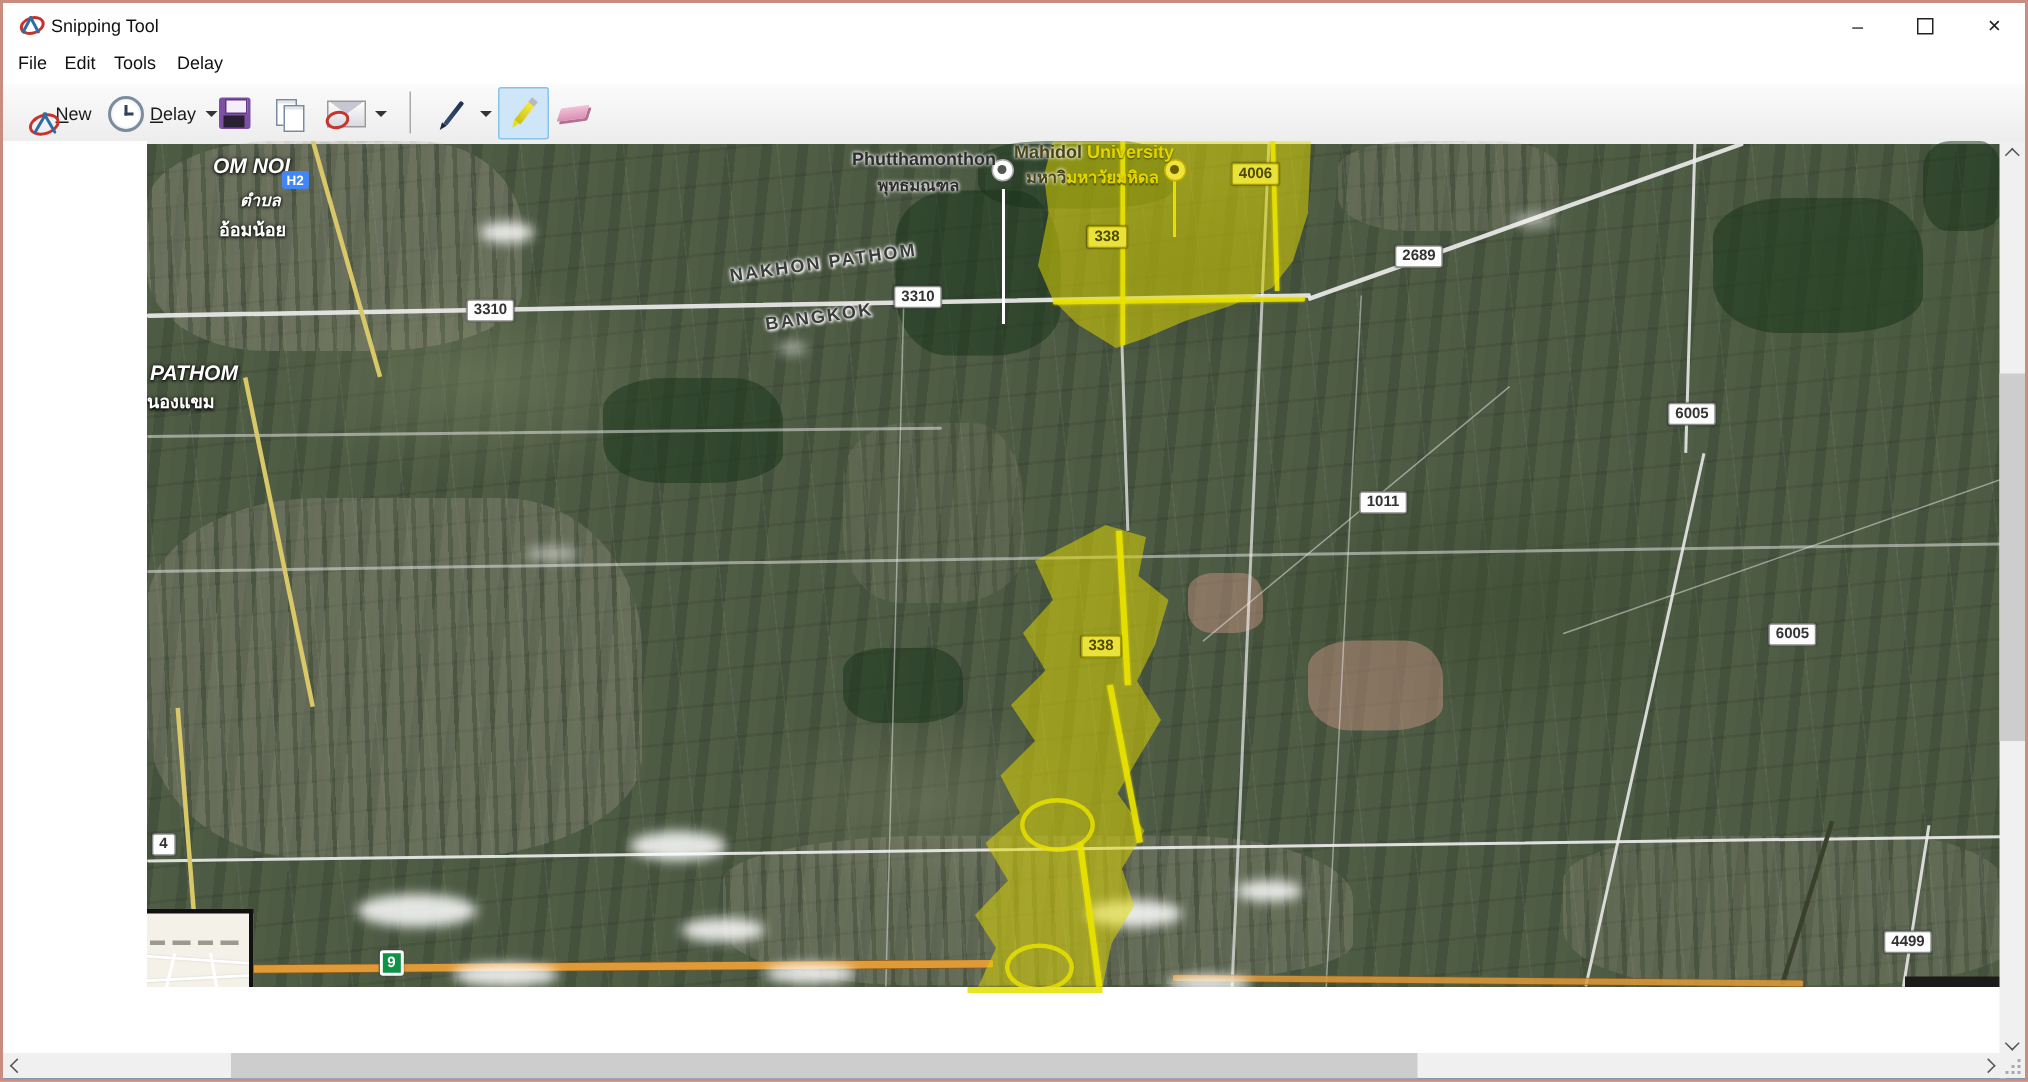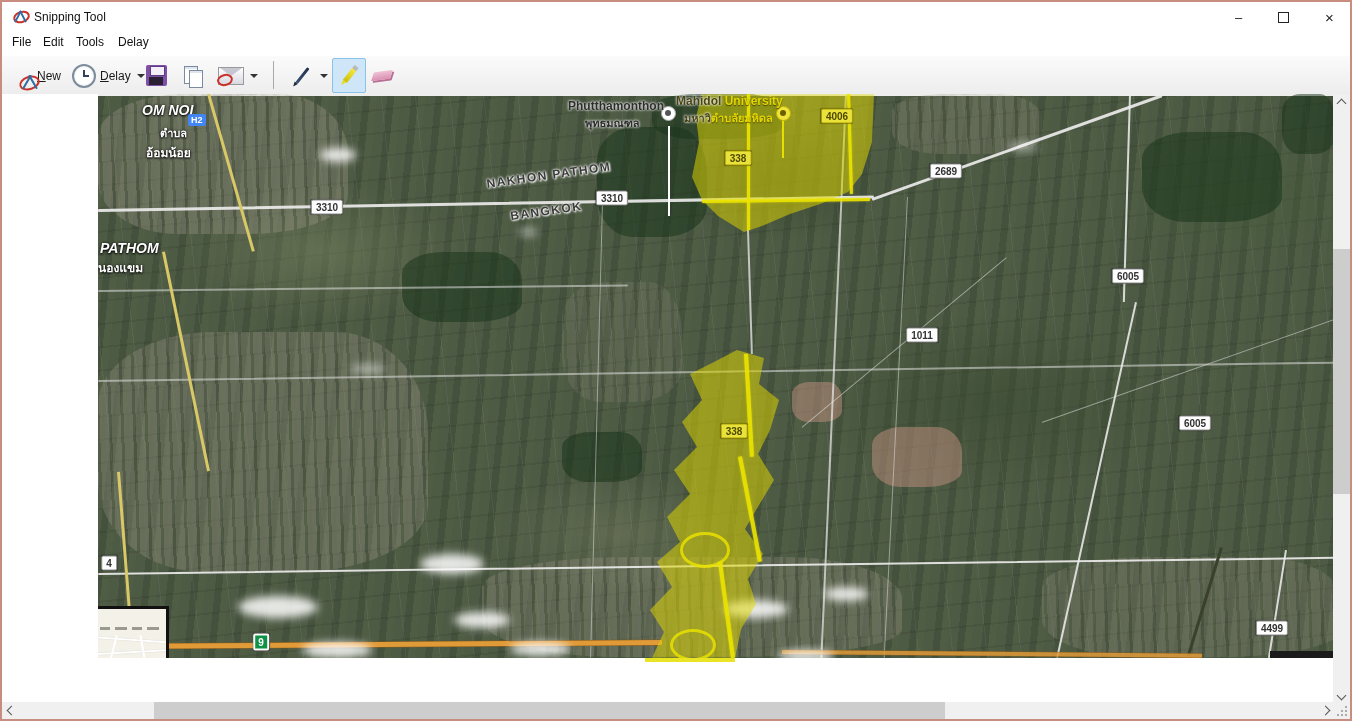--- a/index.html
+++ b/index.html
@@ -238,30 +238,30 @@
 
       <div class="abs" style="left:570px;top:32px;width:2px;height:90px;background:#fff;"></div>
       <div class="mk" style="left:563px;top:12px;width:13px;height:13px;background:#fff;border:1px solid #aaa;"></div>
       <div class="mk" style="left:567px;top:16px;width:6px;height:6px;background:#555;"></div>
       <div class="abs" style="left:684px;top:25px;width:2px;height:39px;background:#e8df00;"></div>
       <div class="mk" style="left:678px;top:12px;width:13px;height:13px;background:#f0e43c;border:1px solid #c0b200;"></div>
       <div class="mk" style="left:682px;top:16px;width:6px;height:6px;background:#6b6000;"></div>
 
       <span class="city" style="left:44px;top:8px;">OM NOI</span>
       <span class="badge" style="left:90px;top:20px;">H2</span>
-      <span class="citysub" style="left:62px;top:30px;">ตำบล</span>
+      <span class="citysub" style="left:62px;top:30px;font-style:italic;">ตำบล</span>
       <span class="citysub" style="left:48px;top:49px;font-size:12px;">อ้อมน้อย</span>
       <span class="city" style="left:2px;top:146px;">PATHOM</span>
       <span class="citysub" style="left:0px;top:164px;font-size:12px;">นองแขม</span>
       <span class="province" style="left:388px;top:74px;transform:rotate(-8deg);">NAKHON PATHOM</span>
       <span class="province" style="left:412px;top:110px;transform:rotate(-8deg);">BANGKOK</span>
       <span class="poi" style="left:470px;top:5px;">Phutthamonthon</span>
       <span class="poi poi-sub" style="left:487px;top:20px;">พุทธมณฑล</span>
       <span class="poi" style="left:578px;top:0px;"><span style="color:#4a4415;">Mahidol</span><span style="color:#e3d600;text-shadow:0 1px 1px rgba(60,55,0,.8);"> University</span></span>
-      <span class="poi poi-sub" style="left:586px;top:15px;"><span style="color:#4a4415;">มหาวิ</span><span style="color:#e3d600;text-shadow:0 1px 1px rgba(60,55,0,.8);">ตำบลัยมหิดล</span></span>
+      <span class="poi poi-sub" style="left:586px;top:15px;"><span style="color:#4a4415;">มหาวิ</span><span style="color:#e3d600;text-shadow:0 1px 1px rgba(60,55,0,.8);">มหาวัยมหิดล</span></span>
 
       <span class="shield" style="left:229px;top:113px;">3310</span>
       <span class="shield" style="left:514px;top:104px;">3310</span>
       <span class="shield tint" style="left:640px;top:64px;">338</span>
       <span class="shield tint" style="left:739px;top:22px;">4006</span>
       <span class="shield" style="left:848px;top:77px;">2689</span>
       <span class="shield" style="left:1030px;top:182px;">6005</span>
       <span class="shield" style="left:802px;top:241px;margin-left:22px;">1011</span>
       <span class="shield" style="left:1097px;top:329px;">6005</span>
       <span class="shield tint" style="left:636px;top:337px;">338</span>

